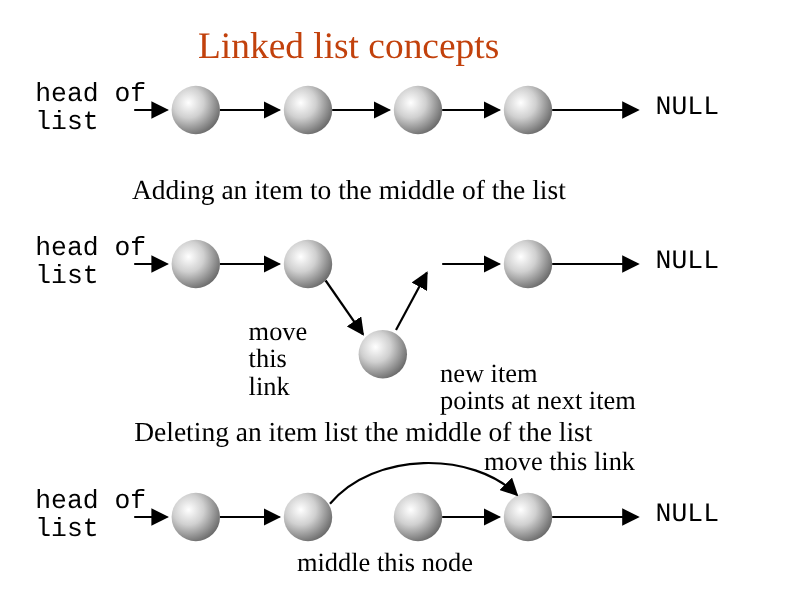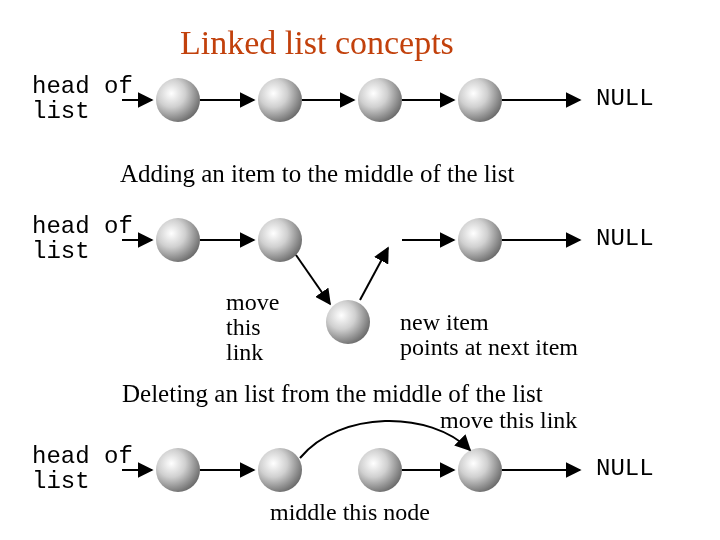--- a/index.html
+++ b/index.html
@@ -99,22 +99,22 @@
 <div class="abs mono" style="left:596px; top:86px;">NULL</div>
 
 <div class="abs serif cap" style="left:120px; top:160px;">Adding an item to the middle of the list</div>
 
 <div class="abs mono" style="left:32px; top:214px;">head of
 list</div>
 <div class="abs mono" style="left:596px; top:226px;">NULL</div>
 <div class="abs serif lbl" style="left:226px; top:290px; white-space:pre;">move
 this
 link</div>
-<div class="abs serif lbl" style="left:400px; top:310px; white-space:pre;">new item
+<div class="abs serif lbl" style="left:400px; top:328px; white-space:pre;">new item
 points at next item</div>
 
-<div class="abs serif cap" style="left:122px; top:380px;">Deleting an list from the middle of the list</div>
+<div class="abs serif cap" style="left:122px; top:380px;">Deleting an item list the middle of the list</div>
 
 <div class="abs serif lbl" style="left:440px; top:408px;">move this link</div>
 <div class="abs mono" style="left:32px; top:444px;">head of
 list</div>
 <div class="abs mono" style="left:596px; top:456px;">NULL</div>
 <div class="abs serif lbl" style="left:270px; top:500px;">middle this node</div>
 
 </body></html>

